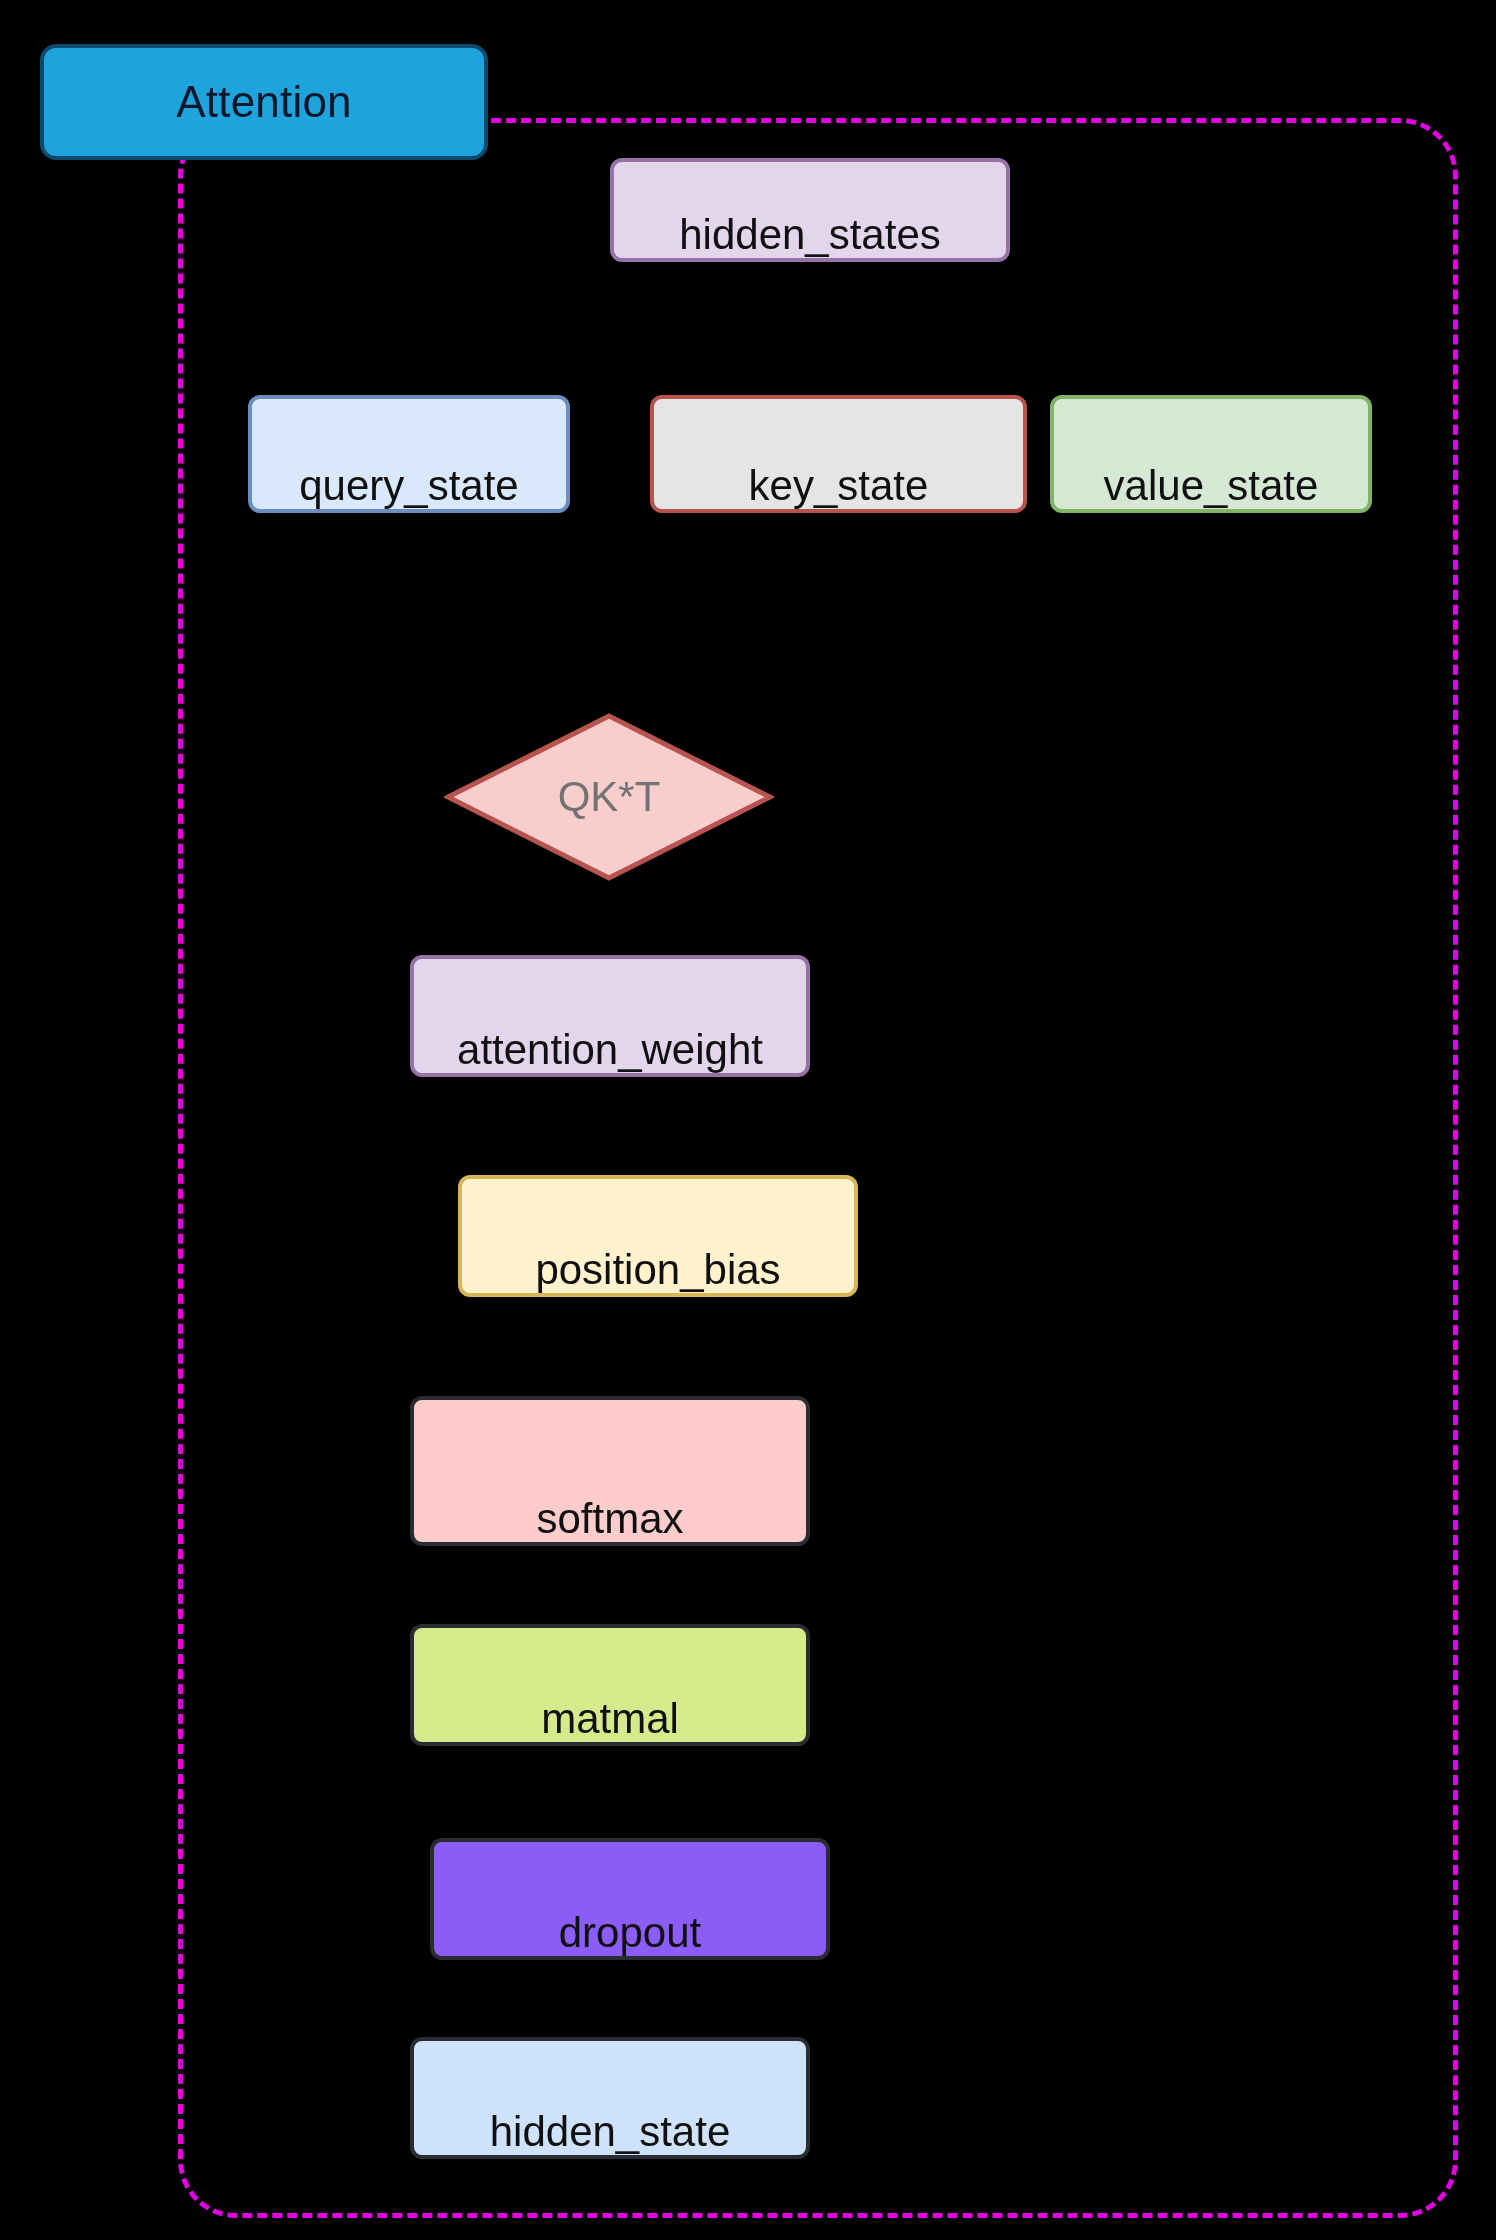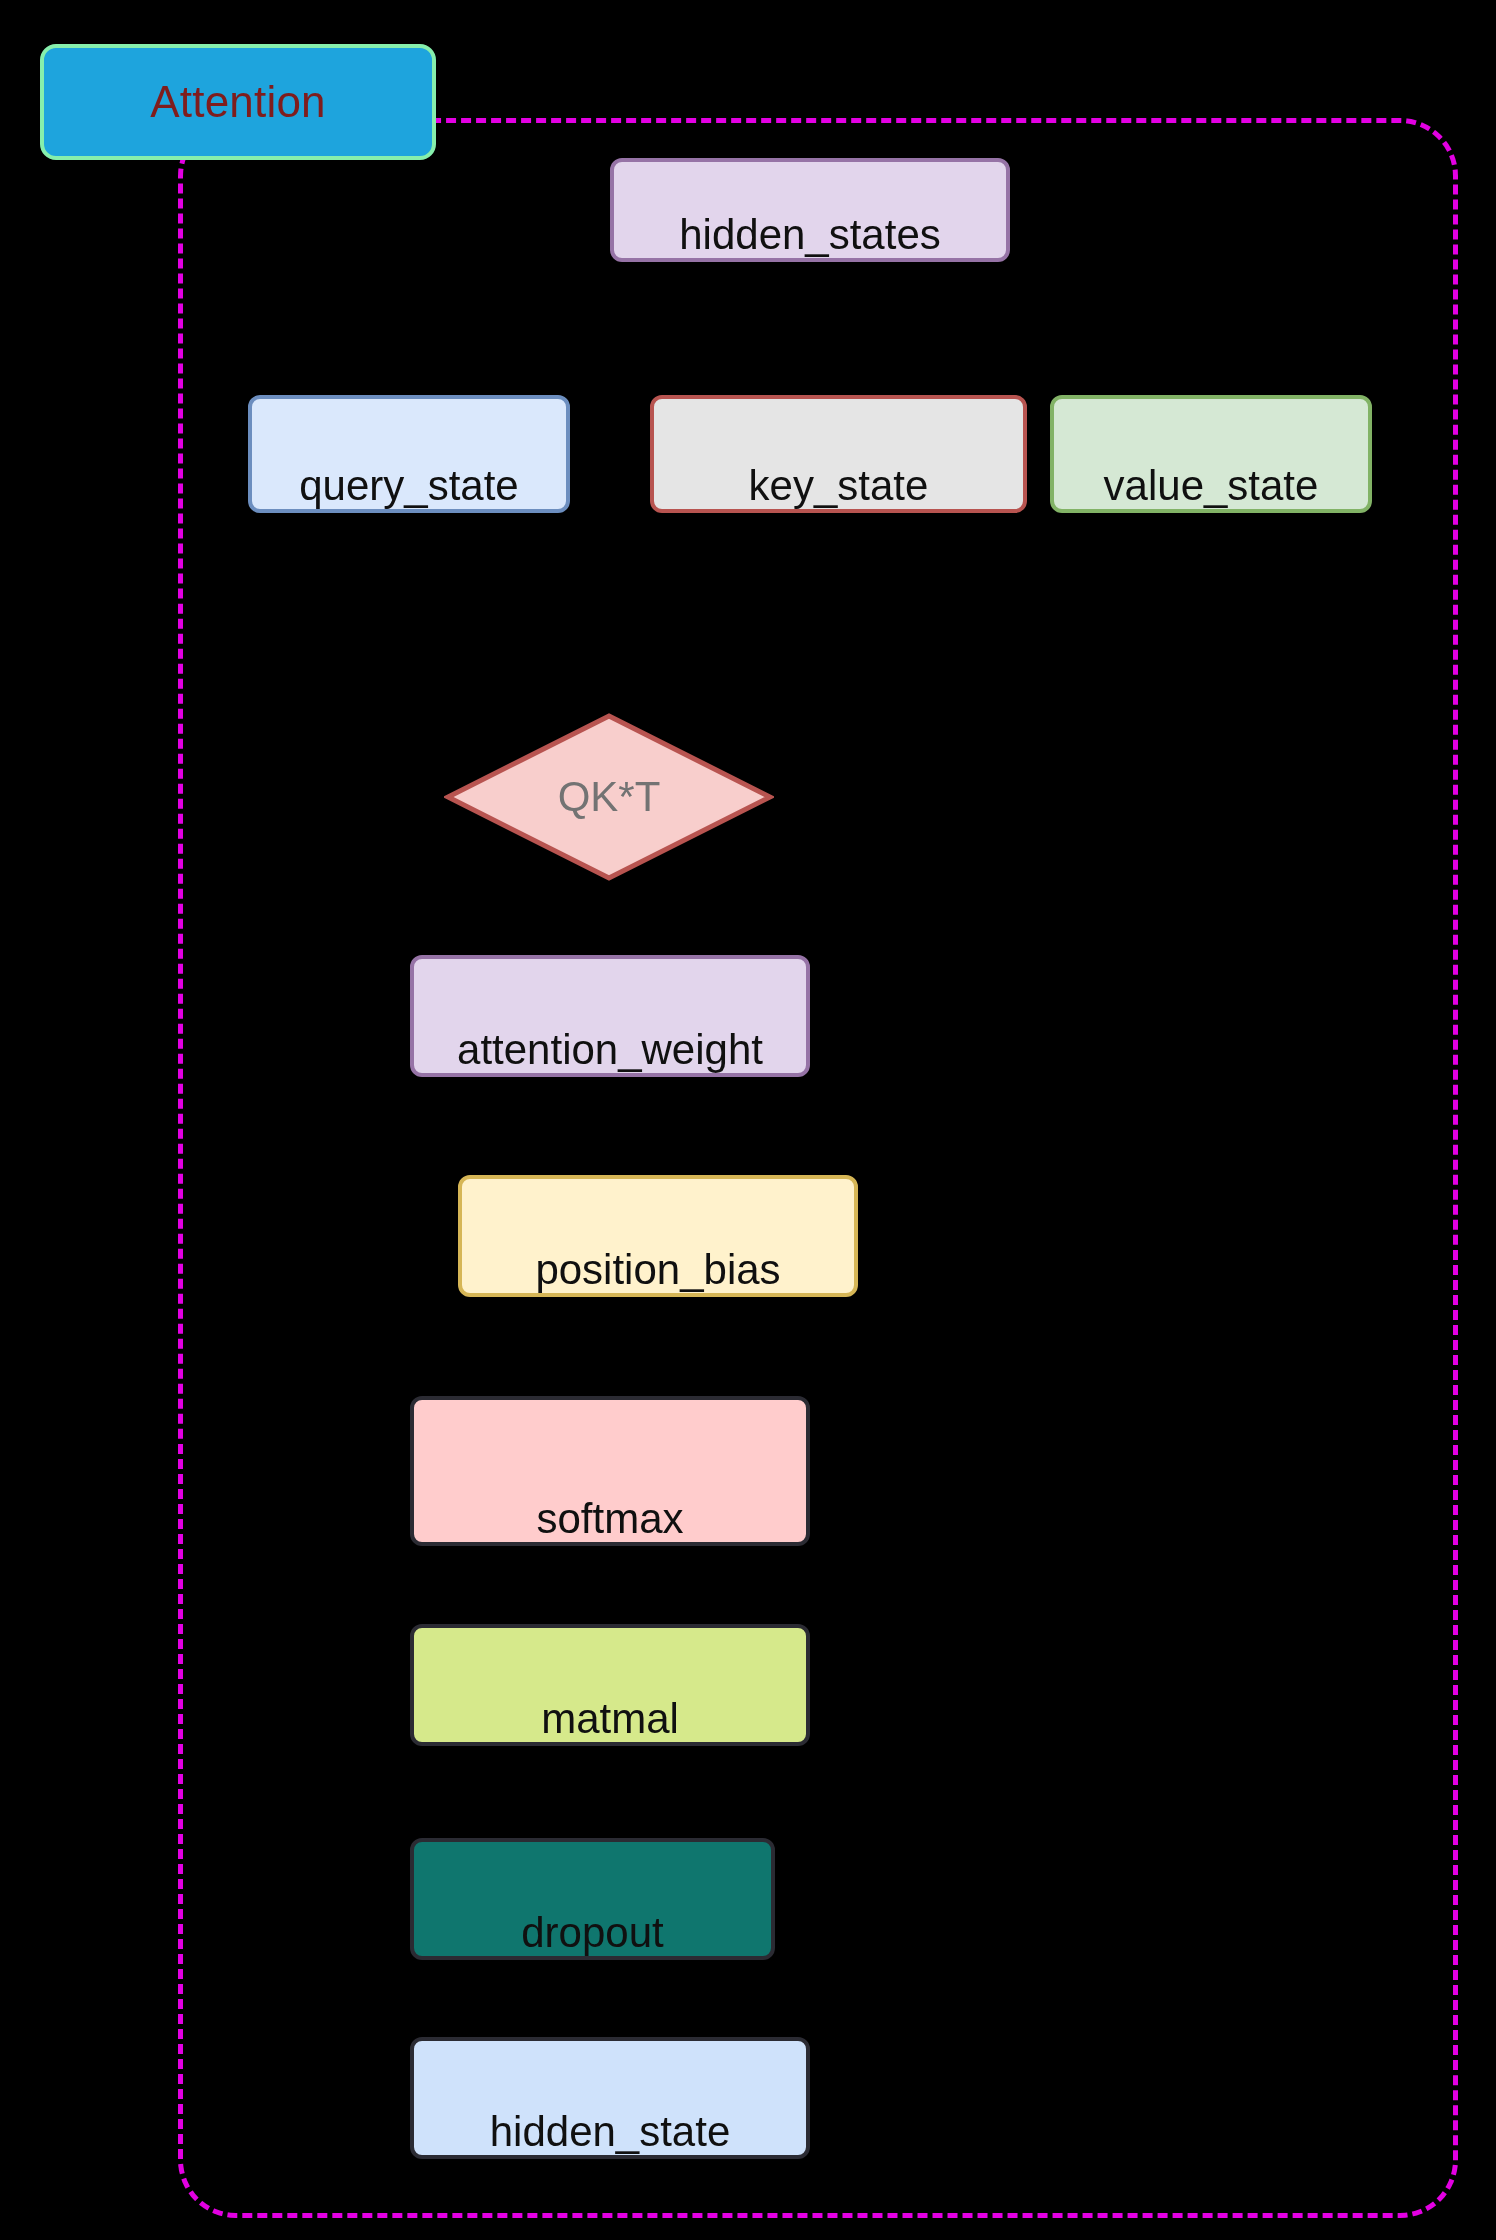--- a/index.html
+++ b/index.html
@@ -35,30 +35,30 @@
     border-radius: 58px;
     box-sizing: border-box;
     background: transparent;
   }
 
   
   .subgraph-title {
     position: absolute;
     left: 40px;
     top: 44px;
-    width: 396px;
+    width: 448px;
     height: 116px;
     background: #1ea4dd;
-    border: 4px solid #86efac;
+    border: 4px solid #0c4a6e;
     border-radius: 16px;
     box-sizing: border-box;
     display: flex;
     align-items: center;
     justify-content: center;
-    color: #7f1d1d;
+    color: #0f172a;
     font-size: 44px;
     letter-spacing: 0.2px;
   }
 
   
   .node {
     position: absolute;
     box-sizing: border-box;
     display: flex;
     align-items: flex-end;
@@ -138,21 +138,21 @@
   </div>
 
   <div class="node" style="left:410px; top:1396px; width:400px; height:150px; background:#ffcccc; border-color:#2b2b33;">
     <span>softmax</span>
   </div>
 
   <div class="node" style="left:410px; top:1624px; width:400px; height:122px; background:#d6e98b; border-color:#2b2b33;">
     <span>matmal</span>
   </div>
 
-  <div class="node" style="left:410px; top:1838px; width:365px; height:122px; background:#0f766e; border-color:#2b2b33;">
+  <div class="node" style="left:430px; top:1838px; width:400px; height:122px; background:#8b5cf6; border-color:#2b2b33;">
     <span>dropout</span>
   </div>
 
   <div class="node" style="left:410px; top:2037px; width:400px; height:122px; background:#cfe2fb; border-color:#2b2b33;">
     <span>hidden_state</span>
   </div>
 
 </div>
 
 </body></html>

